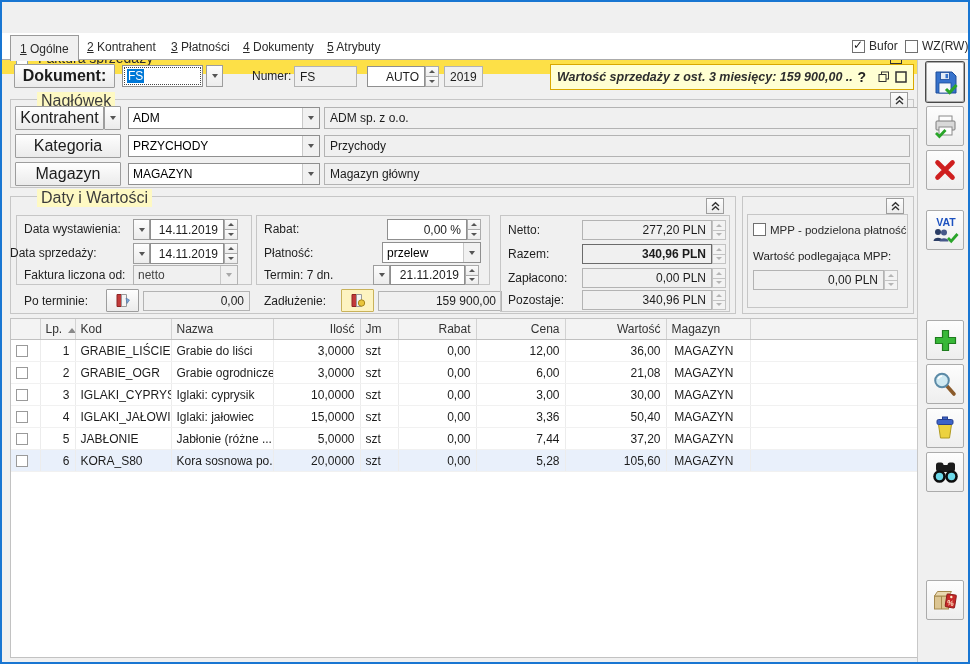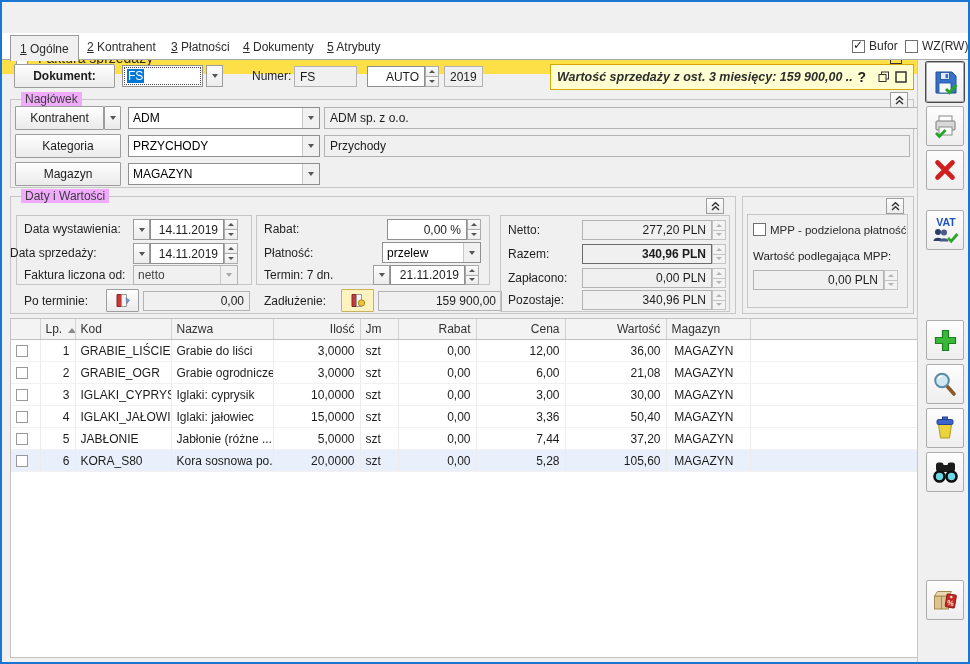--- a/index.html
+++ b/index.html
@@ -20,39 +20,39 @@
   .tab u{text-decoration:underline}
   .chk{display:inline-flex;align-items:center;font-size:12px;color:#2b2b2b;position:absolute;top:37px;}
   .box{width:13px;height:13px;border:1px solid #707070;background:#fff;display:inline-block;margin-right:4px;position:relative;box-sizing:border-box}
   .box.on::after{content:"✓";position:absolute;left:0px;top:-3px;font-size:12px;color:#1a1a1a;font-weight:bold}
   
   .lbl{position:absolute;font-size:12px;color:#1f1f1f;white-space:nowrap}
   .fld{position:absolute;box-sizing:border-box;height:21px;border:1px solid #b3b3b3;background:#f0f0f0;font-size:12px;color:#1c1c1c;display:flex;align-items:center;padding:0 5px;white-space:nowrap;overflow:hidden}
   .fld.white{background:#fff;border-color:#8f8f8f}
   .fld.r{justify-content:flex-end}
   .fld.bold{font-weight:bold;border-color:#6b6b6b}
-  .pbtn{position:absolute;box-sizing:border-box;background:linear-gradient(#fefefe,#ebebeb);border:1px solid #9d9d9d;border-radius:1px;font-size:12px;color:#1c1c1c;display:flex;align-items:center;justify-content:center;white-space:nowrap}
+  .pbtn{position:absolute;box-sizing:border-box;background:linear-gradient(#fefefe,#ebebeb);border:1px solid #9d9d9d;border-radius:1px;font-size:16px;color:#1c1c1c;display:flex;align-items:center;justify-content:center;white-space:nowrap}
   .combo{position:absolute;display:flex;background:#fff;border:1px solid #8f8f8f;height:22px;box-sizing:border-box;align-items:stretch}
   .combo .val{flex:1;padding:0 4px;font-size:12px;display:flex;align-items:center;white-space:nowrap;overflow:hidden}
   .combo .arr{width:16px;display:flex;align-items:center;justify-content:center;background:#f1f1f1;border-left:1px solid #c9c9c9}
   .combo.dis{background:#f0f0f0;border-color:#b3b3b3;color:#444}
   .combo.dis .arr{background:#f0f0f0}
   .combo.dis .tri-dn{border-top-color:#a8a8a8}
   .tri-dn{width:0;height:0;border-left:3.5px solid transparent;border-right:3.5px solid transparent;border-top:4.5px solid #555}
   .tri-up-s{width:0;height:0;border-left:3px solid transparent;border-right:3px solid transparent;border-bottom:3.5px solid #555}
   .tri-dn-s{width:0;height:0;border-left:3px solid transparent;border-right:3px solid transparent;border-top:3.5px solid #555}
   .spin{position:absolute;width:14px;display:flex;flex-direction:column;box-sizing:border-box}
   .spin b{flex:1;border:1px solid #ababab;background:linear-gradient(#fbfbfb,#ececec);display:flex;align-items:center;justify-content:center}
   .spin b+b{margin-top:-1px}
   .spin.dis b{background:#f3f3f3;border-color:#c3c3c3}
   .spin.dis .tri-up-s{border-bottom-color:#b5b5b5}
   .spin.dis .tri-dn-s{border-top-color:#b5b5b5}
   .dbtn{position:absolute;width:17px;box-sizing:border-box;background:linear-gradient(#fdfdfd,#ececec);border:1px solid #9d9d9d;display:flex;align-items:center;justify-content:center}
   .groupbox{position:absolute;border:1px solid #c6c6c6;box-sizing:border-box}
-  .legend{position:absolute;top:-8px;left:10px;background:#f0abfc;padding:0 4px;font-size:12px;color:#3c3c3c;white-space:nowrap}
+  .legend{position:absolute;top:-8px;left:26px;background:#fef9c3;padding:0 4px;font-size:16px;color:#3c3c3c;white-space:nowrap}
   .innerbox{position:absolute;border:1px solid #c6c6c6;box-sizing:border-box}
   .chevbtn{position:absolute;width:18px;height:16px;box-sizing:border-box;background:linear-gradient(#fdfdfd,#ececec);border:1px solid #9d9d9d;display:flex;align-items:center;justify-content:center;z-index:3}
   
   .banner{position:absolute;left:548px;top:62px;width:364px;height:26px;box-sizing:border-box;background:#ffffd2;border:1px solid #d9a800;display:flex;align-items:center;padding:0 6px;}
   .banner .txt{flex:1;font-size:12.5px;font-weight:bold;font-style:italic;color:#2e2e2e;white-space:nowrap;overflow:hidden}
   .banner .q{font-size:14px;font-weight:bold;color:#222;margin:0 7px 0 4px}
   .banner .wicon{display:flex;margin-left:5px}
   
   .table-area{position:absolute;left:8px;top:316px;width:910px;height:340px;background:#fff;border:1px solid #c2c2c2;box-sizing:border-box}
   table{border-collapse:collapse;table-layout:fixed;width:908px;font-size:12px}
@@ -182,20 +182,21 @@
   </div>
   <div class="fld" style="left:322px;top:133px;width:586px;height:22px">Przychody</div>
 
   <div class="pbtn" style="left:13px;top:160px;width:106px;height:24px">Magazyn</div>
   <div class="combo" style="left:126px;top:161px;width:192px">
     <span class="val">MAGAZYN</span>
     <span class="arr">
         <span class="tri-dn"></span>
       </span>
   </div>
+  <div class="fld" style="left:322px;top:161px;width:586px;height:22px">Magazyn główny</div>
 
   <div class="groupbox" style="left:8px;top:194px;width:726px;height:118px">
     <span class="legend">Daty i Wartości</span>
   </div>
   <div class="chevbtn" style="left:704px;top:196px">
     <svg width="11" height="11" viewBox="0 0 11 11">
         <path d="M2 5 L5.5 1.8 L9 5 M2 9 L5.5 5.8 L9 9" stroke="#333" stroke-width="1.4" fill="none"></path>
       </svg>
   </div>
 

